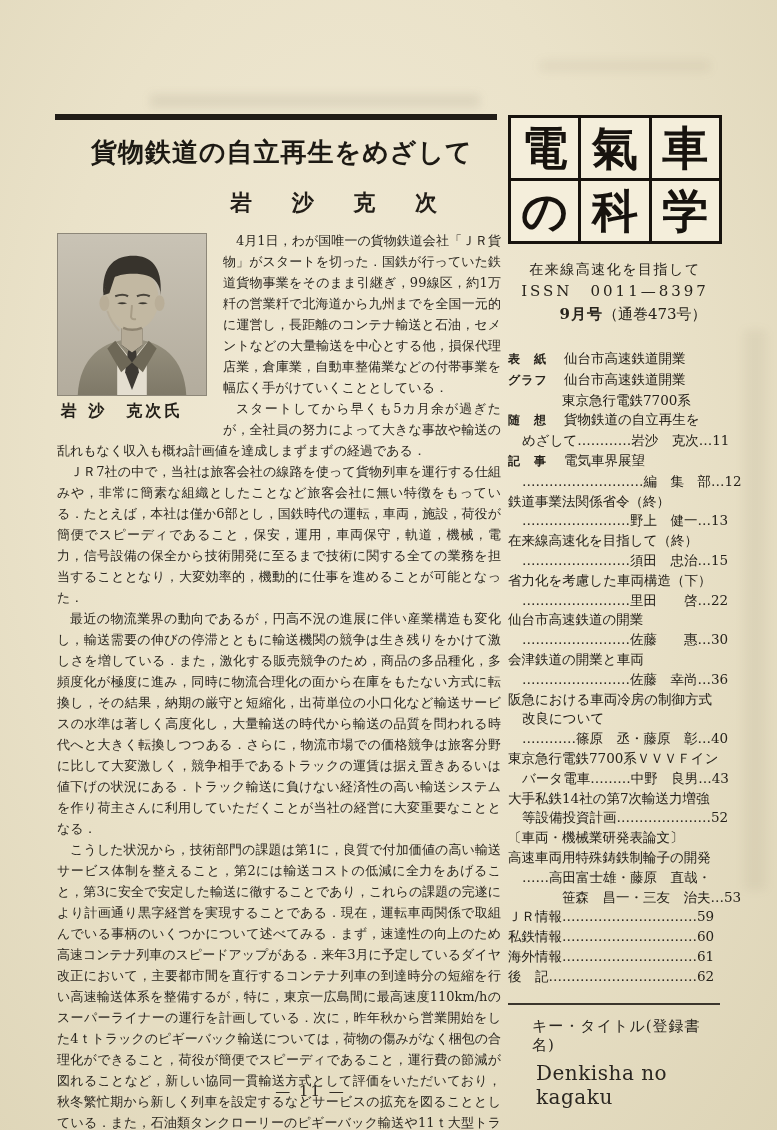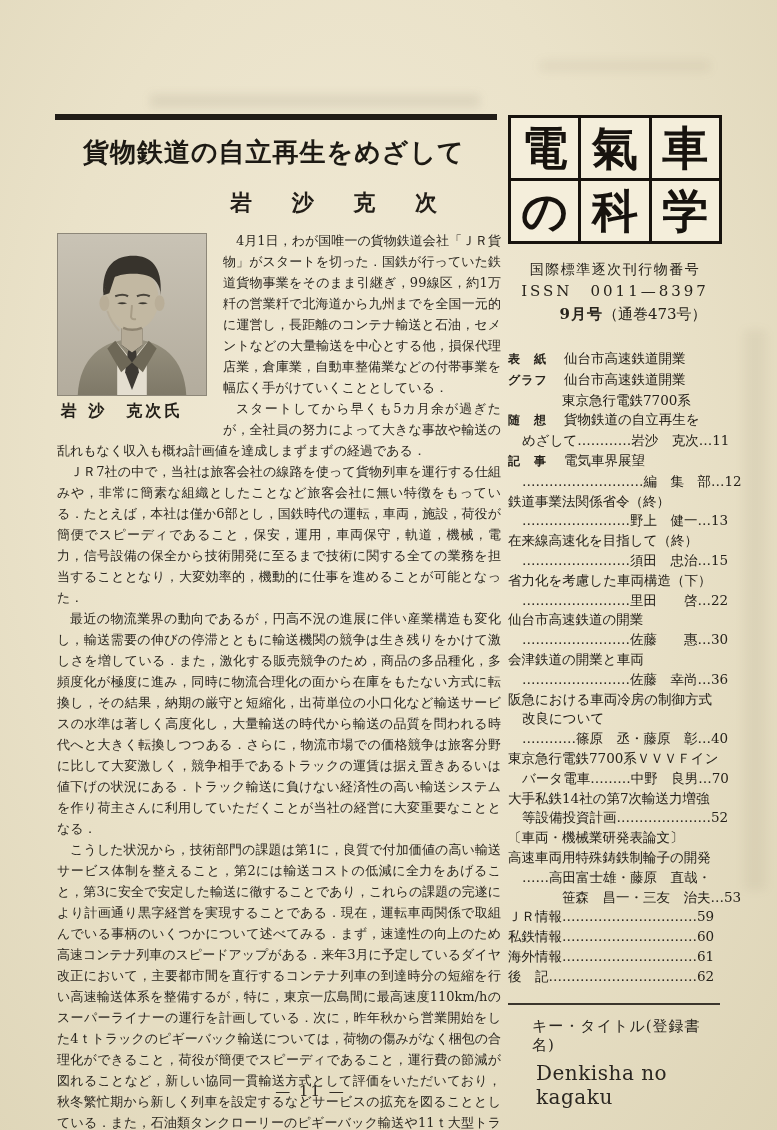--- a/index.html
+++ b/index.html
@@ -15,21 +15,21 @@
   .ghost.g1{left:150px;top:94px;width:330px;height:14px;}
   .ghost.g2{left:744px;top:330px;width:22px;height:560px;background:rgba(110,98,74,.07);}
   .ghost.g3{left:540px;top:60px;width:170px;height:12px;background:rgba(110,98,74,.07);}
 
   .topbar{position:absolute;left:55px;top:114px;width:442px;height:6px;background:#211d17;}
 
   
   .left-col{position:absolute;left:57px;top:126px;width:444px;}
   .title{
     font-size:26px;font-weight:700;letter-spacing:1px;color:#1d1a14;
-    margin:10px 0 0 26px;line-height:1.3;
+    margin:10px 0 0 34px;line-height:1.3;
   }
   .author{
     font-size:22px;font-weight:700;color:#221e18;letter-spacing:16px;
     text-align:right;padding-right:48px;margin-top:18px;
   }
   .article-body{
     margin-top:12px;font-size:13px;line-height:21px;text-align:justify;
     text-justify:inter-ideograph;color:#2b2720;
   }
   .article-body p{margin:0;text-indent:1em;}
@@ -148,21 +148,21 @@
     <div class="logo">
       <div class="logo-cell">電</div>
       <div class="logo-cell">氣</div>
       <div class="logo-cell">車</div>
       <div class="logo-cell">の</div>
       <div class="logo-cell">科</div>
       <div class="logo-cell">学</div>
     </div>
 
     <div class="issn-block">
-      <div class="issn-label">国際標準逐次刊行物番号</div>
+      <div class="issn-label">在来線高速化を目指して</div>
       <div class="issn-number">ISSN　0011—8397</div>
       <div class="issue-line">
         <b>9月号</b><span>（通巻473号）</span>
       </div>
     </div>
 
     <div class="toc">
 
     <div class="toc-line indent-0"><b class="toc-label">表　紙</b><span>仙台市高速鉄道開業</span></div>
         <div class="toc-line indent-0"><b class="toc-label">グラフ</b><span>仙台市高速鉄道開業</span></div>
@@ -178,21 +178,21 @@
         <div class="toc-line indent-0"><span>省力化を考慮した車両構造（下）</span></div>
         <div class="toc-line indent-1"><span>……………………里田　　啓…22</span></div>
         <div class="toc-line indent-0"><span>仙台市高速鉄道の開業</span></div>
         <div class="toc-line indent-1"><span>……………………佐藤　　惠…30</span></div>
         <div class="toc-line indent-0"><span>会津鉄道の開業と車両</span></div>
         <div class="toc-line indent-1"><span>……………………佐藤　幸尚…36</span></div>
         <div class="toc-line indent-0"><span>阪急における車両冷房の制御方式</span></div>
         <div class="toc-line indent-1"><span>改良について</span></div>
         <div class="toc-line indent-1"><span>…………篠原　丞・藤原　彰…40</span></div>
         <div class="toc-line indent-0"><span>東京急行電鉄7700系ＶＶＶＦイン</span></div>
-        <div class="toc-line indent-1"><span>バータ電車………中野　良男…70</span></div>
+        <div class="toc-line indent-1"><span>バータ電車………中野　良男…43</span></div>
         <div class="toc-line indent-0"><span>大手私鉄14社の第7次輸送力増強</span></div>
         <div class="toc-line indent-1"><span>等設備投資計画…………………52</span></div>
         <div class="toc-line indent-0"><span>〔車両・機械業研発表論文〕</span></div>
         <div class="toc-line indent-0"><span>高速車両用特殊鋳鉄制輪子の開発</span></div>
         <div class="toc-line indent-1"><span>……高田富士雄・藤原　直哉・</span></div>
         <div class="toc-line indent-2"><span>笹森　昌一・三友　治夫…53</span></div>
         <div class="toc-line indent-0"><span>ＪＲ情報…………………………59</span></div>
         <div class="toc-line indent-0"><span>私鉄情報…………………………60</span></div>
         <div class="toc-line indent-0"><span>海外情報…………………………61</span></div>
         <div class="toc-line indent-0"><span>後　記……………………………62</span></div>

